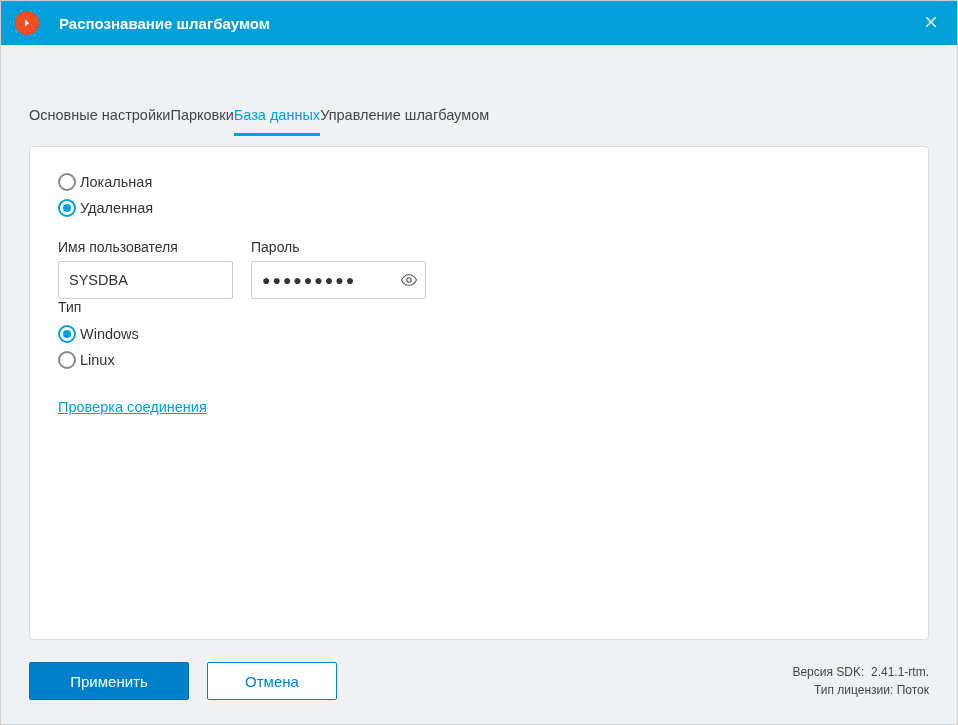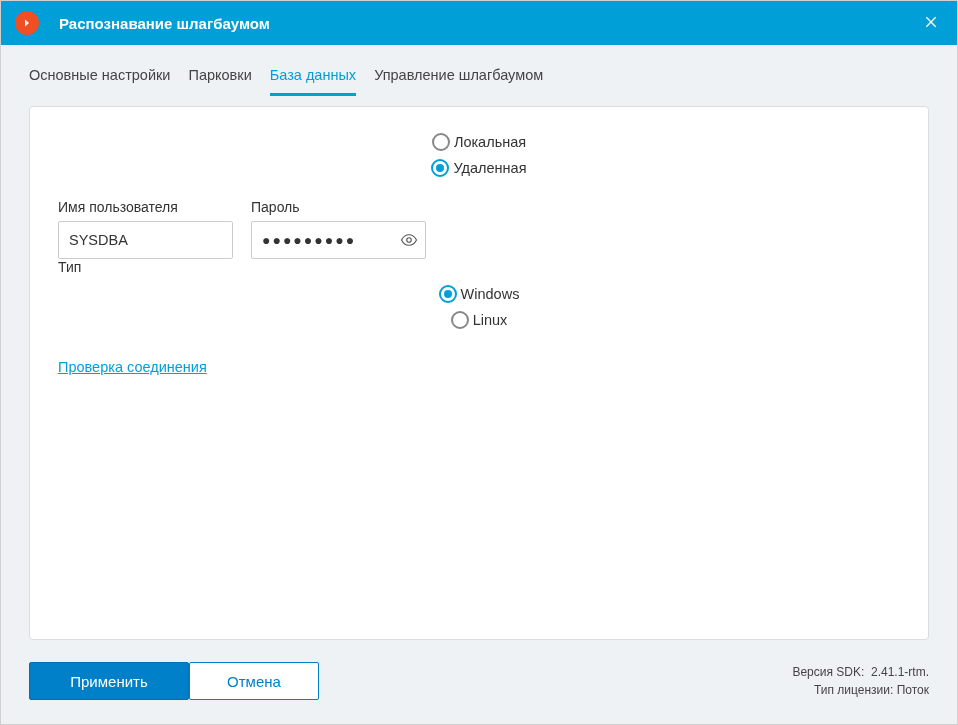--- a/index.html
+++ b/index.html
@@ -64,22 +64,23 @@
     }
     .content {
       flex: 1;
       background: #eef2f5;
       padding: 0 28px 24px 28px;
       display: flex;
       flex-direction: column;
     }
     .tabs {
       display: flex;
-      gap: 18px;
+      gap: 0;
       padding: 18px 0 0 0;
+      margin-top: 40px;
     }
     .tab {
       padding: 4px 0 10px 0;
       color: #444;
       cursor: pointer;
       border-bottom: 3px solid transparent;
       font-size: 14.5px;
     }
     .tab.active {
       color: #009fd8;
@@ -96,21 +97,20 @@
     .radio-group {
       display: flex;
       flex-direction: column;
       gap: 8px;
     }
     .radio-item {
       display: flex;
       align-items: center;
       gap: 4px;
       cursor: pointer;
-      justify-content: center;
     }
     .radio {
       width: 18px;
       height: 18px;
       border: 2px solid #888;
       border-radius: 50%;
       position: relative;
       flex-shrink: 0;
     }
     .radio.checked {
@@ -191,20 +191,21 @@
       display: inline-block;
       color: #009fd8;
       text-decoration: underline;
       cursor: pointer;
       font-size: 14.5px;
     }
     .footer {
       display: flex;
       align-items: center;
       padding-top: 22px;
+      gap: 18px;
     }
     .btn {
       height: 38px;
       width: 160px;
       border-radius: 2px;
       font-size: 15px;
       cursor: pointer;
       border: 1px solid transparent;
       display: flex;
       align-items: center;

